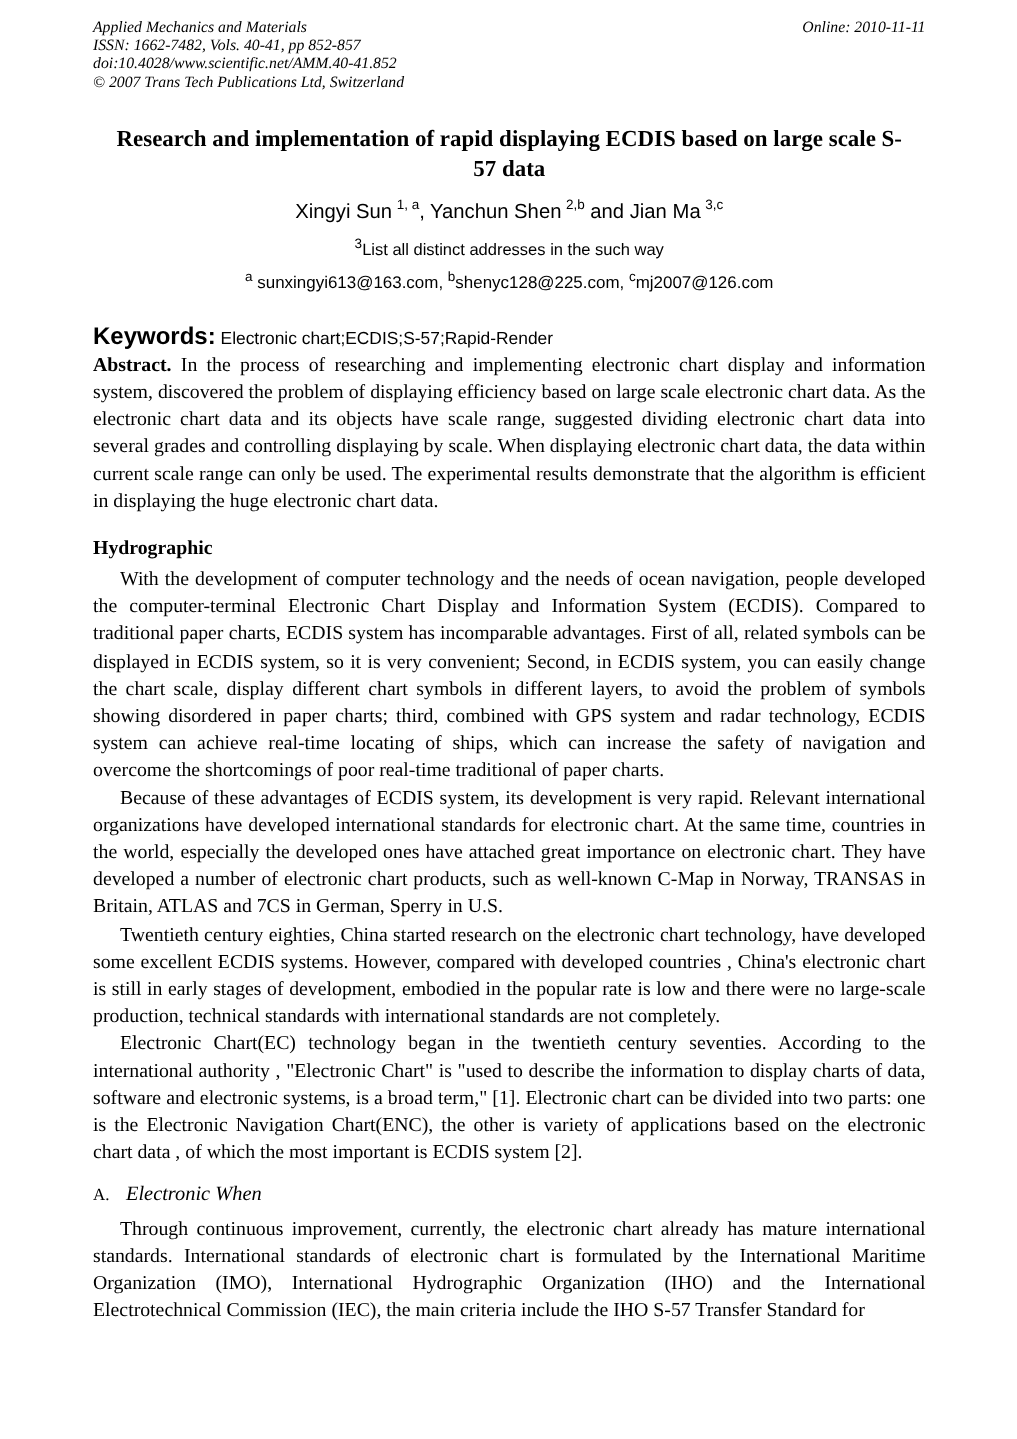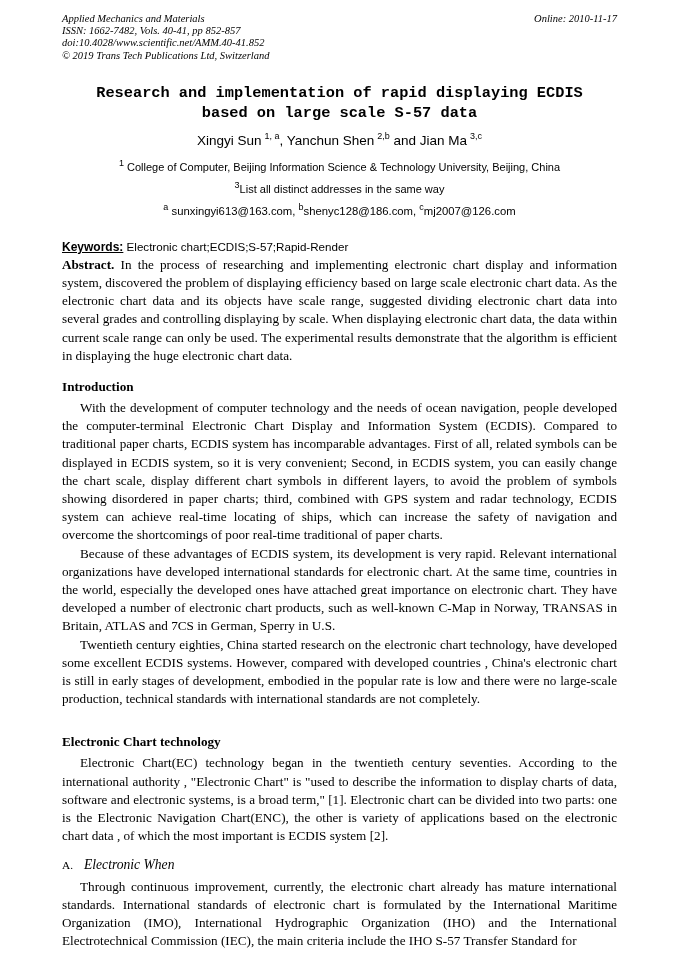--- a/index.html
+++ b/index.html
@@ -18,21 +18,21 @@
   .journal-header {
     display: flex; justify-content: space-between; align-items: flex-start;
     font-style: italic;
     font-size: 10.5px; line-height: 12.2px;
     font-family: "Liberation Serif", serif;
   }
   
   .title {
     margin: 21px 10px 0 10px;
     text-align: center;
-    font-family: Liberation Mono, monospace;
+    font-family: Liberation Serif, serif;
     font-weight: bold;
     font-size: 15.3px; line-height: 20.5px;
   }
   
   .authors {
     margin-top: 8px;
     text-align: center;
     font-family: "Liberation Sans", sans-serif;
     font-size: 13.5px; line-height: 18px;
   }
@@ -50,21 +50,21 @@
   }
   .aff-line { margin-top: 9px; line-height: 13px; }
   .aff-line:first-child { margin-top: 11px; }
   .emails { margin-top: 8px; font-size: 11.3px; line-height: 14px; }
   
   .keywords {
     margin-top: 21px;
     font-family: "Liberation Sans", sans-serif;
     font-size: 11.6px; line-height: 15px;
   }
-  .kw-label { font-weight: bold; font-size: 12px; text-decoration: underline; }
+  .kw-label { font-weight: bold; font-size: 16px; }
   
   .par {
     margin: 0;
     font-size: 13.2px; line-height: 18.2px;
     text-align: justify;
   }
   .abstract { margin-top: 1px; }
   .abs-label { font-weight: bold; }
   .indent { text-indent: 18px; }
   .section-heading {
@@ -84,43 +84,41 @@
 </head>
 <body>
 
 <div class="page">
 
   <div class="journal-header">
     <div>
       <div>Applied Mechanics and Materials</div>
       <div>ISSN: 1662-7482, Vols. 40-41, pp 852-857</div>
       <div>doi:10.4028/www.scientific.net/AMM.40-41.852</div>
-      <div>© 2019 Trans Tech Publications Ltd, Switzerland</div>
+      <div>© 2007 Trans Tech Publications Ltd, Switzerland</div>
     </div>
-    <div>Online: 2010-11-17</div>
+    <div>Online: 2010-11-11</div>
   </div>
 
   <h1 class="title">Research and implementation of rapid displaying ECDIS based on large scale S-57 data</h1>
 
   <div class="authors"><span>Xingyi Sun</span><span class="sup">1, a</span><span>, Yanchun Shen</span><span class="sup">2,b</span><span> and Jian Ma</span><span class="sup">3,c</span></div>
 
   <div class="affiliations">
-    <div class="aff-line"><span class="sup">1</span><span> College of Computer, Beijing Information Science &amp; Technology University, Beijing, China</span></div>
-    <div class="aff-line"><span class="sup">3</span><span>List all distinct addresses in the same way</span></div>
-    <div class="emails"><span class="sup">a</span><span> sunxingyi613@163.com, </span><span class="sup">b</span><span>shenyc128@186.com, </span><span class="sup">c</span><span>mj2007@126.com</span></div>
+    <div class="aff-line"><span class="sup">3</span><span>List all distinct addresses in the such way</span></div>
+    <div class="emails"><span class="sup">a</span><span> sunxingyi613@163.com, </span><span class="sup">b</span><span>shenyc128@225.com, </span><span class="sup">c</span><span>mj2007@126.com</span></div>
   </div>
 
   <div class="keywords"><span class="kw-label">Keywords:</span><span> Electronic chart;ECDIS;S-57;Rapid-Render</span></div>
 
   <p class="par abstract"><span class="abs-label">Abstract.</span> <span>In the process of researching and implementing electronic chart display and information system, discovered the problem of displaying efficiency based on large scale electronic chart data. As the electronic chart data and its objects have scale range, suggested dividing electronic chart data into several grades and controlling displaying by scale. When displaying electronic chart data, the data within current scale range can only be used. The experimental results demonstrate that the algorithm is efficient in displaying the huge electronic chart data.</span></p>
 
-  <h2 class="section-heading">Introduction</h2>
+  <h2 class="section-heading">Hydrographic</h2>
   <p class="par indent">With the development of computer technology and the needs of ocean navigation, people developed the computer-terminal Electronic Chart Display and Information System (ECDIS). Compared to traditional paper charts, ECDIS system has incomparable advantages. First of all, related symbols can be displayed in ECDIS system, so it is very convenient; Second, in ECDIS system, you can easily change the chart scale, display different chart symbols in different layers, to avoid the problem of symbols showing disordered in paper charts; third, combined with GPS system and radar technology, ECDIS system can achieve real-time locating of ships, which can increase the safety of navigation and overcome the shortcomings of poor real-time traditional of paper charts.</p>
   <p class="par indent">Because of these advantages of ECDIS system, its development is very rapid. Relevant international organizations have developed international standards for electronic chart. At the same time, countries in the world, especially the developed ones have attached great importance on electronic chart. They have developed a number of electronic chart products, such as well-known C-Map in Norway, TRANSAS in Britain, ATLAS and 7CS in German, Sperry in U.S.</p>
   <p class="par indent">Twentieth century eighties, China started research on the electronic chart technology, have developed some excellent ECDIS systems. However, compared with developed countries , China's electronic chart is still in early stages of development, embodied in the popular rate is low and there were no large-scale production, technical standards with international standards are not completely.</p>
 
-  <h2 class="section-heading second">Electronic Chart technology</h2>
   <p class="par indent">Electronic Chart(EC) technology began in the twentieth century seventies. According to the international authority , "Electronic Chart" is "used to describe the information to display charts of data, software and electronic systems, is a broad term," [1]. Electronic chart can be divided into two parts: one is the Electronic Navigation Chart(ENC), the other is variety of applications based on the electronic chart data , of which the most important is ECDIS system [2].</p>
 
   <div class="subsection"><span class="sub-label">A.</span><span class="sub-title">Electronic When</span></div>
   <p class="par indent">Through continuous improvement, currently, the electronic chart already has mature international standards. International standards of electronic chart is formulated by the International Maritime Organization (IMO), International Hydrographic Organization (IHO) and the International Electrotechnical Commission (IEC), the main criteria include the IHO S-57 Transfer Standard for</p>
 
 </div>
 
 </body></html>

